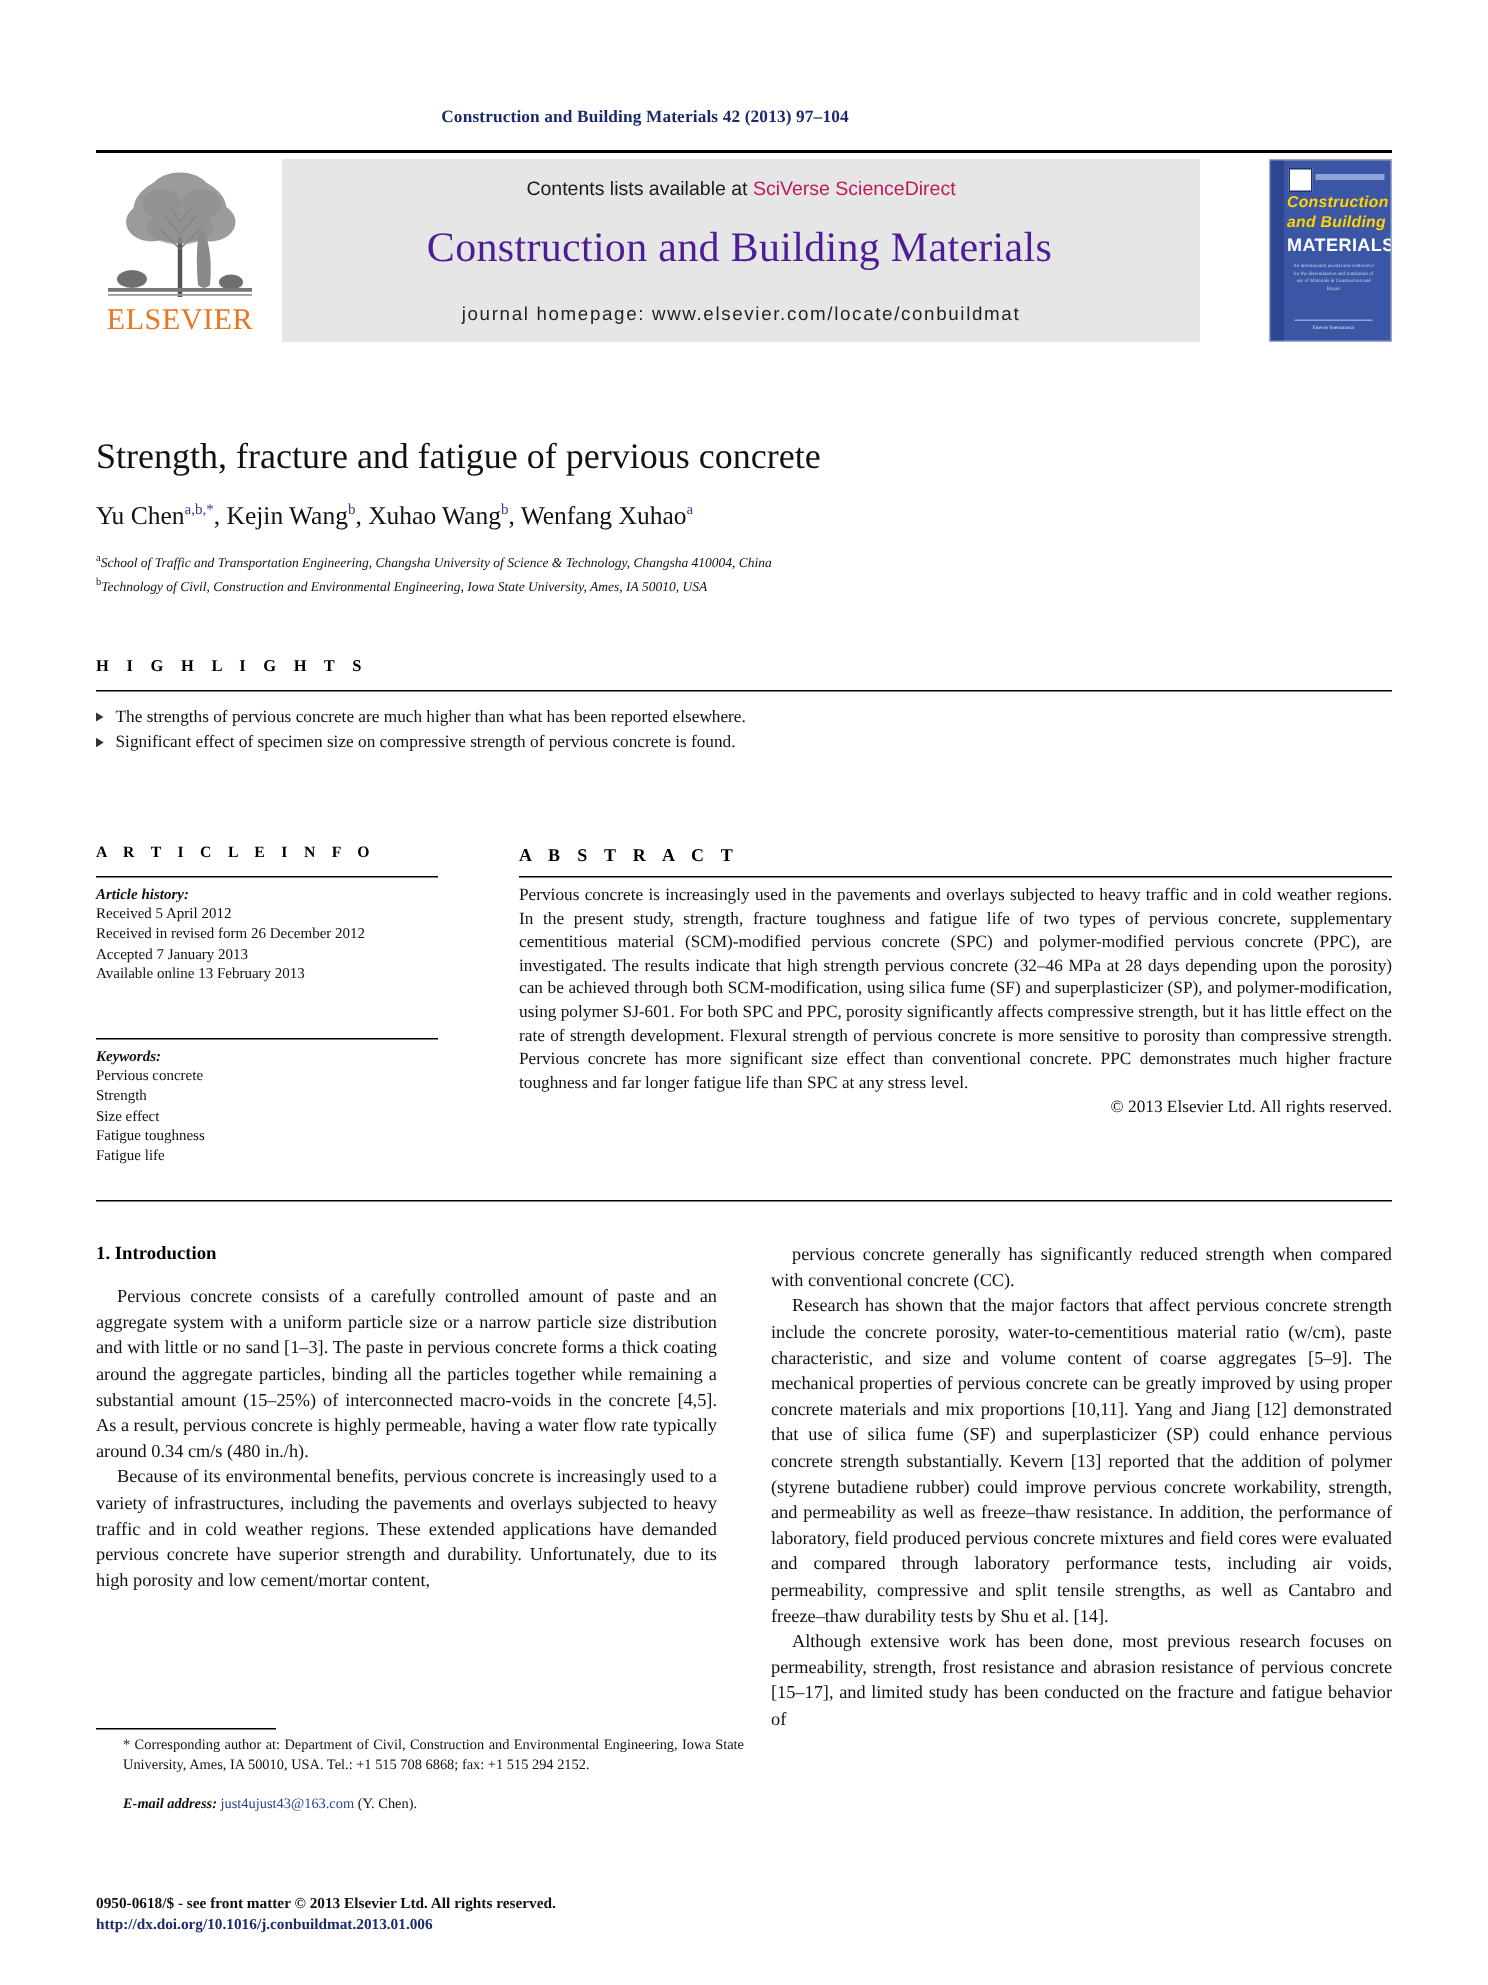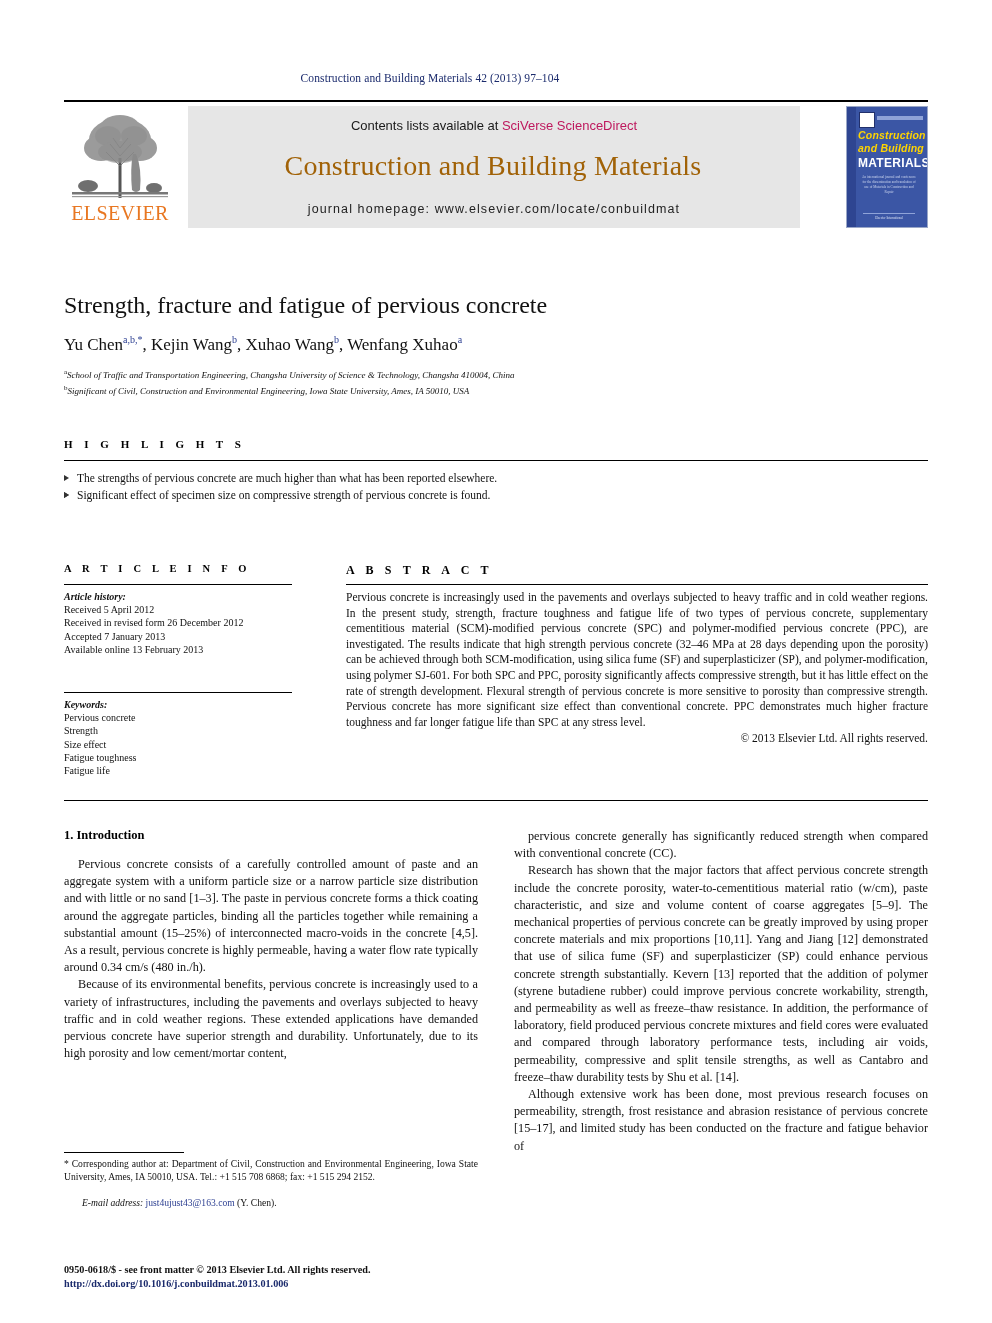--- a/index.html
+++ b/index.html
@@ -22,21 +22,21 @@
     height: 1323px;
   }
 
   
   .runhead {
     position: absolute;
     left: 0; top: 72px;
     width: 860px;
     text-align: center;
     font-family: "Liberation Serif", serif;
-    font-weight: normal;
+    font-weight: bold;
     font-size: 11.5px;
     color: #1a2a6c;
     letter-spacing: 0.1px;
   }
 
   
   .masthead {
     position: absolute;
     left: 64px; top: 100px;
     width: 864px;
@@ -84,21 +84,21 @@
   .contents-line .sd {
     color: #be185d;
   }
   .journal-title {
     position: absolute;
     left: 0; top: 44px;
     width: 610px;
     text-align: center;
     font-family: "Liberation Serif", serif;
     font-size: 28px;
-    color: #a16207;
+    color: #4c1d95;
     letter-spacing: 0.2px;
   }
   .homepage-line {
     position: absolute;
     left: 0; top: 96px;
     width: 612px;
     text-align: center;
     font-family: "Liberation Sans", sans-serif;
     font-size: 12.5px;
     letter-spacing: 1.1px;
@@ -359,39 +359,39 @@
 
   
   .fn-rule {
     position: absolute;
     left: 64px; top: 1152px;
     width: 120px;
     border-top: 1px solid #000;
   }
   .footnote {
     position: absolute;
-    left: 64px; top: 1158px;
+    left: 82px; top: 1158px;
     width: 414px;
     font-family: "Liberation Serif", serif;
     font-size: 9.6px;
     line-height: 12.6px;
     text-align: justify;
     color: #111;
   }
   .email {
     position: absolute;
     left: 64px; top: 1197px;
     width: 414px;
     font-family: "Liberation Serif", serif;
     font-size: 9.6px;
     line-height: 12.6px;
     color: #111;
     text-indent: 18px;
   }
-  .email .em { font-style: italic; }
+  .email .em { font-style: italic; font-weight: bold; }
   .email a { color: #2b3e91; text-decoration: none; }
   .imprint {
     position: absolute;
     left: 64px; top: 1238px;
     width: 430px;
     font-family: "Liberation Serif", serif;
     font-weight: bold;
     font-size: 10.2px;
     line-height: 13.5px;
     color: #111;
@@ -466,21 +466,21 @@
 
   <div class="authors">
     <span>Yu Chen</span><sup>a,b,*</sup>,
     <span>Kejin Wang</span><sup>b</sup>,
     <span>Xuhao Wang</span><sup>b</sup>,
     <span>Wenfang Xuhao</span><sup>a</sup>
   </div>
 
   <div class="affils">
     <div><sup>a</sup><span>School of Traffic and Transportation Engineering, Changsha University of Science &amp; Technology, Changsha 410004, China</span></div>
-    <div><sup>b</sup><span>Significant of Civil, Construction and Environmental Engineering, Iowa State University, Ames, IA 50010, USA</span></div>
+    <div><sup>b</sup><span>Technology of Civil, Construction and Environmental Engineering, Iowa State University, Ames, IA 50010, USA</span></div>
   </div>
 
   <div class="hl-head">H I G H L I G H T S</div>
   <div class="hl-rule"></div>
   <div class="hl-list">
     <div class="hl-item"><span class="tri"></span><span>The strengths of pervious concrete are much higher than what has been reported elsewhere.</span></div>
     <div class="hl-item"><span class="tri"></span></div>
     <div class="hl-item"><span class="tri"></span><span>Significant effect of specimen size on compressive strength of pervious concrete is found.</span></div>
   </div>
 

